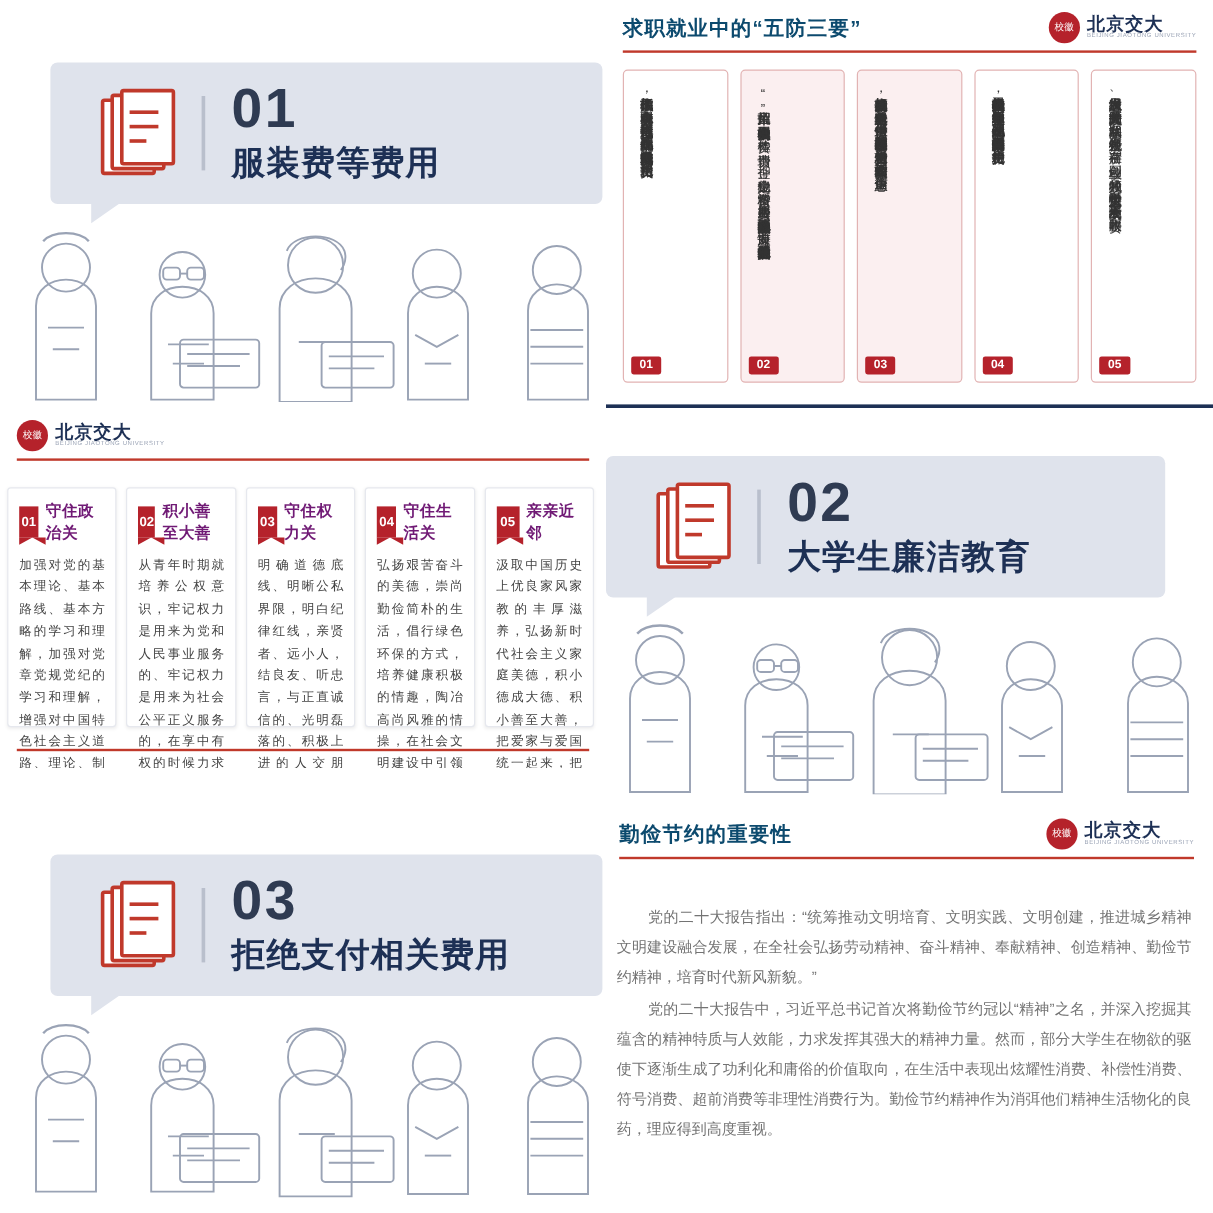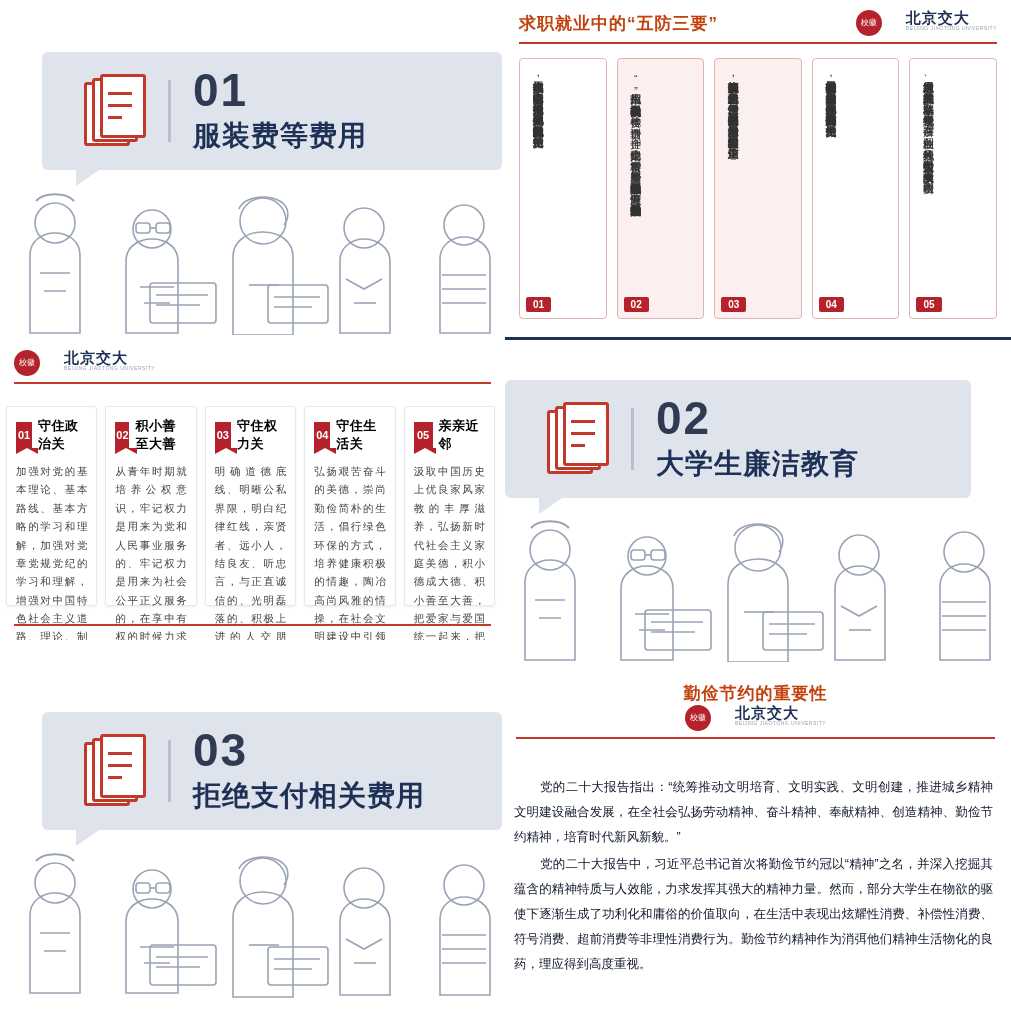--- a/index.html
+++ b/index.html
@@ -21,46 +21,46 @@
   .doc-ico .ln{position:absolute;background:#c0392b;height:3px;left:24px;width:24px;}
   .divider{width:3px;background:#b9bfcc;height:62px;margin:0 22px;flex:0 0 auto;}
   .sec-num{font-size:46px;font-weight:bold;color:#2f3b52;line-height:1;letter-spacing:2px;}
   .sec-title{font-size:28px;font-weight:bold;color:#1d3055;margin-top:4px;letter-spacing:1px;}
 
   
   .people{position:absolute;overflow:hidden;}
   .people svg{display:block;}
 
   
-  .bar-title{font-size:17px;font-weight:bold;color:#c2410c;letter-spacing:1px;}
+  .bar-title{font-size:17px;font-weight:bold;color:#0c4a6e;letter-spacing:1px;}
   .titlebar{display:flex;align-items:center;justify-content:space-between;}
-  .logo{display:flex;gap:24px;}
+  .logo{display:flex;align-items:center;gap:6px;}
   .logo-seal{width:26px;height:26px;border-radius:50%;background:#b5222b;display:flex;align-items:center;justify-content:center;color:#fff;font-size:8px;line-height:1;}
   .logo-txt{line-height:1.05;}
   .logo-txt .cn{font-size:15px;font-weight:bold;color:#1d3055;letter-spacing:1px;}
   .logo-txt .en{font-size:5px;color:#9aa3b5;letter-spacing:.5px;}
   .hr-red{height:2px;background:#c0392b;}
 
   .cards5{display:flex;gap:10px;}
   .vcard{position:relative;flex:1;border:1px solid #e2b3b3;border-radius:4px 4px 4px 4px;background:#fff;padding:14px 9px 30px 9px;box-sizing:border-box;}
   .vcard .vtxt{font-size:11px;line-height:1.65;color:#333;writing-mode:vertical-rl;text-orientation:upright;height:215px;}
   .vcard .vnum{position:absolute;left:6px;bottom:6px;background:#b5222b;color:#fff;font-size:10px;padding:2px 7px;border-radius:2px;font-weight:bold;}
   .vcard.shade{background:#fbeff0;}
 
   
   .hcards{display:flex;gap:8px;}
   .hcard{flex:1;background:#fff;border:1px solid #e6e8ee;border-radius:3px;box-shadow:0 1px 3px rgba(0,0,0,.07);padding:10px 9px;box-sizing:border-box;}
   .hcard .htop{display:flex;align-items:center;gap:6px;margin-bottom:9px;}
   .tag{position:relative;width:22px;height:26px;background:#b5222b;color:#fff;font-size:11px;font-weight:bold;display:flex;align-items:center;justify-content:center;}
   .tag:after{content:"";position:absolute;left:0;bottom:-6px;border-left:11px solid #b5222b;border-right:11px solid #b5222b;border-bottom:6px solid transparent;}
-  .hcard .hlabel{font-size:13px;font-weight:bold;color:#000000;letter-spacing:.5px;}
+  .hcard .hlabel{font-size:13px;font-weight:bold;color:#701a75;letter-spacing:.5px;}
   .hcard .hbody{font-size:10.5px;line-height:1.75;color:#444;text-align:justify;}
 
   
-  .para{font-size:12.5px;line-height:2.0;color:#0f172a;text-align:justify;}
+  .para{font-size:12.5px;line-height:2.0;color:#737373;text-align:justify;}
   .indent{text-indent:26px;}
 </style>
 </head>
 <body>
 
 <div class="canvas">
 
   <div class="sec-card" style="left:42px;top:52px;width:460px;height:118px;">
     <div class="sec-inner">
       <div class="doc-ico">
@@ -273,21 +273,21 @@
         </g>
         <g transform="translate(268,92)">
           <rect x="0" y="8" width="60" height="38" rx="3"></rect>
             <path d="M6 20h46M6 30h38"></path>
         </g>
       </g>
     </svg>
   </div>
 
   <div class="panel" style="left:500px;top:670px;width:511px;height:341px;">
-    <div class="titlebar" style="padding:12px 16px 4px 16px;flex-direction:column;">
+    <div class="titlebar" style="padding:12px 16px 4px 16px;">
       <div class="bar-title">勤俭节约的重要性</div>
       <div class="logo">
         <div class="logo-seal">校徽</div>
         <div class="logo-txt">
           <div class="cn">北京交大</div>
           <div class="en">BEIJING JIAOTONG UNIVERSITY</div>
         </div>
       </div>
     </div>
     <div class="hr-red" style="margin:2px 16px 0 16px;"></div>

